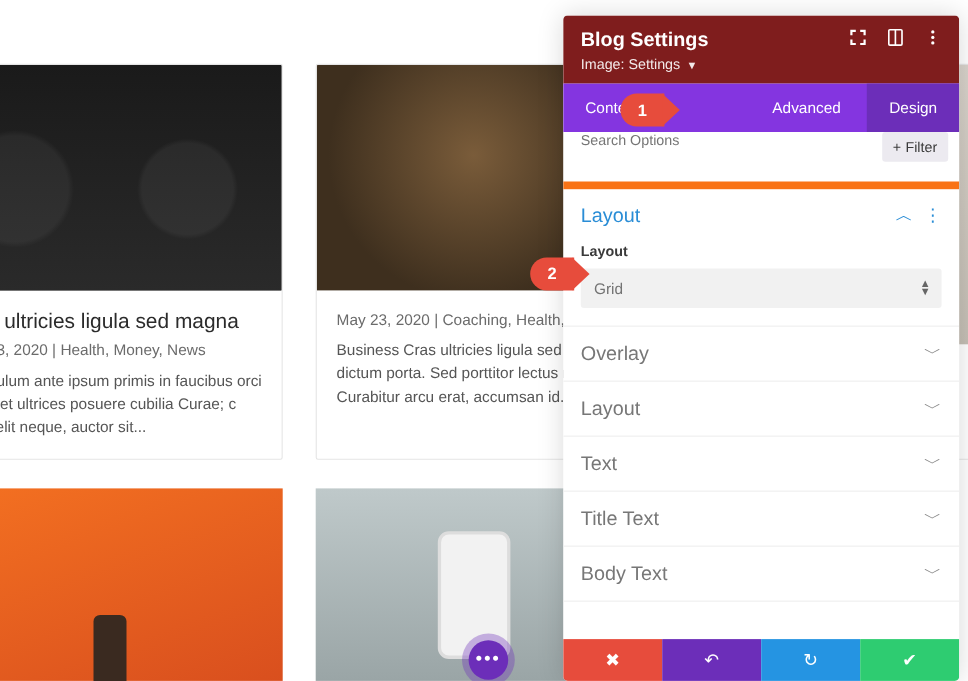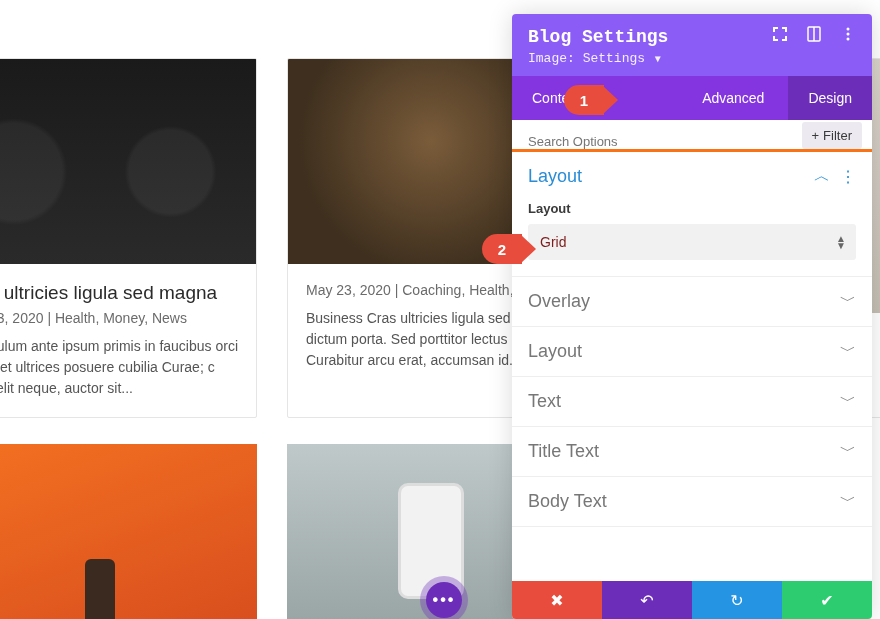--- a/index.html
+++ b/index.html
@@ -48,50 +48,50 @@
   .tile-a::after{content:"";position:absolute;left:40%;bottom:0;width:30px;height:60px;background:#3a2a20;border-radius:6px 6px 0 0;}
   .tile-b { background: linear-gradient(#bfc9ca,#9aa5a6); position:relative; }
   .tile-b::before{content:"";position:absolute;left:50%;top:22%;width:60px;height:110px;border-radius:10px;background:#f2f2f2;border:3px solid #ddd;transform:translateX(-50%);}
 
   
   .panel {
     position: absolute; top: 14px; right: 8px; width: 360px; height: 605px;
     background: #fff; box-shadow: 0 0 24px rgba(0,0,0,.15); border-radius: 4px;
     display: flex; flex-direction: column; overflow: hidden;
   }
-  .p-head { background: #8b5cf6; color:#fff; padding: 12px 16px 10px; font-family: Liberation Mono, monospace; }
+  .p-head { background: #7f1d1d; color:#fff; padding: 12px 16px 10px; }
   .p-title-row { display:flex; align-items:center; justify-content:space-between;}
   .p-title { font-size: 18px; font-weight: 600; }
   .p-icons { display:flex; gap:18px; align-items:center; }
   .p-icons svg { width:16px;height:16px;fill:#fff; }
   .p-preset { font-size: 13px; opacity:.9; margin-top:4px;}
   .p-preset .caret { font-size:10px; margin-left:2px;}
   .p-tabs { display:flex; background:#8435e0; }
   .p-tab { flex:0 0 auto; padding: 14px 20px; color:#fff; font-size:14px; cursor:pointer; position:relative;}
   .p-tab.content { padding-right: 44px; }
   .p-tab.active { background:#6c2eb9; }
   .p-tab.adv { margin-left:auto; padding-right: 24px; padding-left:24px;}
 
-  .p-search { display:flex; align-items:flex-end; padding: 0 10px 0 16px; height: 32px; border-bottom:3px solid #f97316;}
+  .p-search { display:flex; align-items:flex-start; padding: 0 10px 0 16px; height: 52px; border-bottom:7px solid #f97316;}
   .p-search input { flex:1; border:none; outline:none; font-size:13px; color:#888; }
   .filter-btn { background:#eceaf0; border:none; border-radius:3px; padding:6px 10px; font-size:13px; color:#3a3a3a; display:flex; align-items:center; gap:4px; cursor:pointer;}
 
   .p-body { flex:1; overflow:auto; }
   .sec { border-bottom: 1px solid #eee; }
   .sec-head { display:flex; align-items:center; justify-content:space-between; padding: 14px 16px; cursor:pointer; }
   .sec-title { font-size: 18px; color:#777; }
   .sec.open .sec-title { color:#2a8dd6; }
   .sec-icons { display:flex; align-items:center; gap:10px;}
   .chev { color:#888; }
   .sec.open .chev { color:#2a8dd6; }
   .kebab-mini { color:#2a8dd6; font-size:16px; line-height:0;}
   .sec-body { padding: 0 16px 16px; }
   .field-label { font-size:13px; font-weight:600; color:#3a3a3a; margin: 0 0 8px; }
   .select-wrap { position:relative; }
-  .select { width:100%; background:#f1f1f1; border:none; border-radius:3px; padding:10px 12px; font-size:14px; color:#7f1d1d; appearance:none; cursor:pointer; }
+  .select { width:100%; background:#f1f1f1; border:none; border-radius:3px; padding:10px 12px; font-size:14px; color:#737373; appearance:none; cursor:pointer; }
   .select-caret { position:absolute; right:10px; top:50%; transform:translateY(-50%); color:#666; pointer-events:none; font-size:10px; display:flex;flex-direction:column;line-height:7px;}
 
   .p-foot { display:flex; height: 38px; }
   .p-foot button { flex:1; border:none; color:#fff; font-size:16px; display:flex;align-items:center;justify-content:center; cursor:pointer;}
   .fb-cancel{background:#e74c3c;} .fb-undo{background:#6c2eb9;} .fb-redo{background:#2594e2;} .fb-save{background:#2ecc71;}
 
   
   .marker { position:absolute; width:40px; height:30px; background:#e74c3c; border-radius: 15px 0 0 15px / 15px 0 0 15px; display:flex;align-items:center;justify-content:center; color:#fff; font-weight:700; font-size:15px;}
   .marker::after{ content:""; position:absolute; right:-14px; top:0; width:0;height:0; border-top:15px solid transparent; border-bottom:15px solid transparent; border-left:16px solid #e74c3c;}
   .m1 { top: 85px; left: 564px; z-index:20;}

